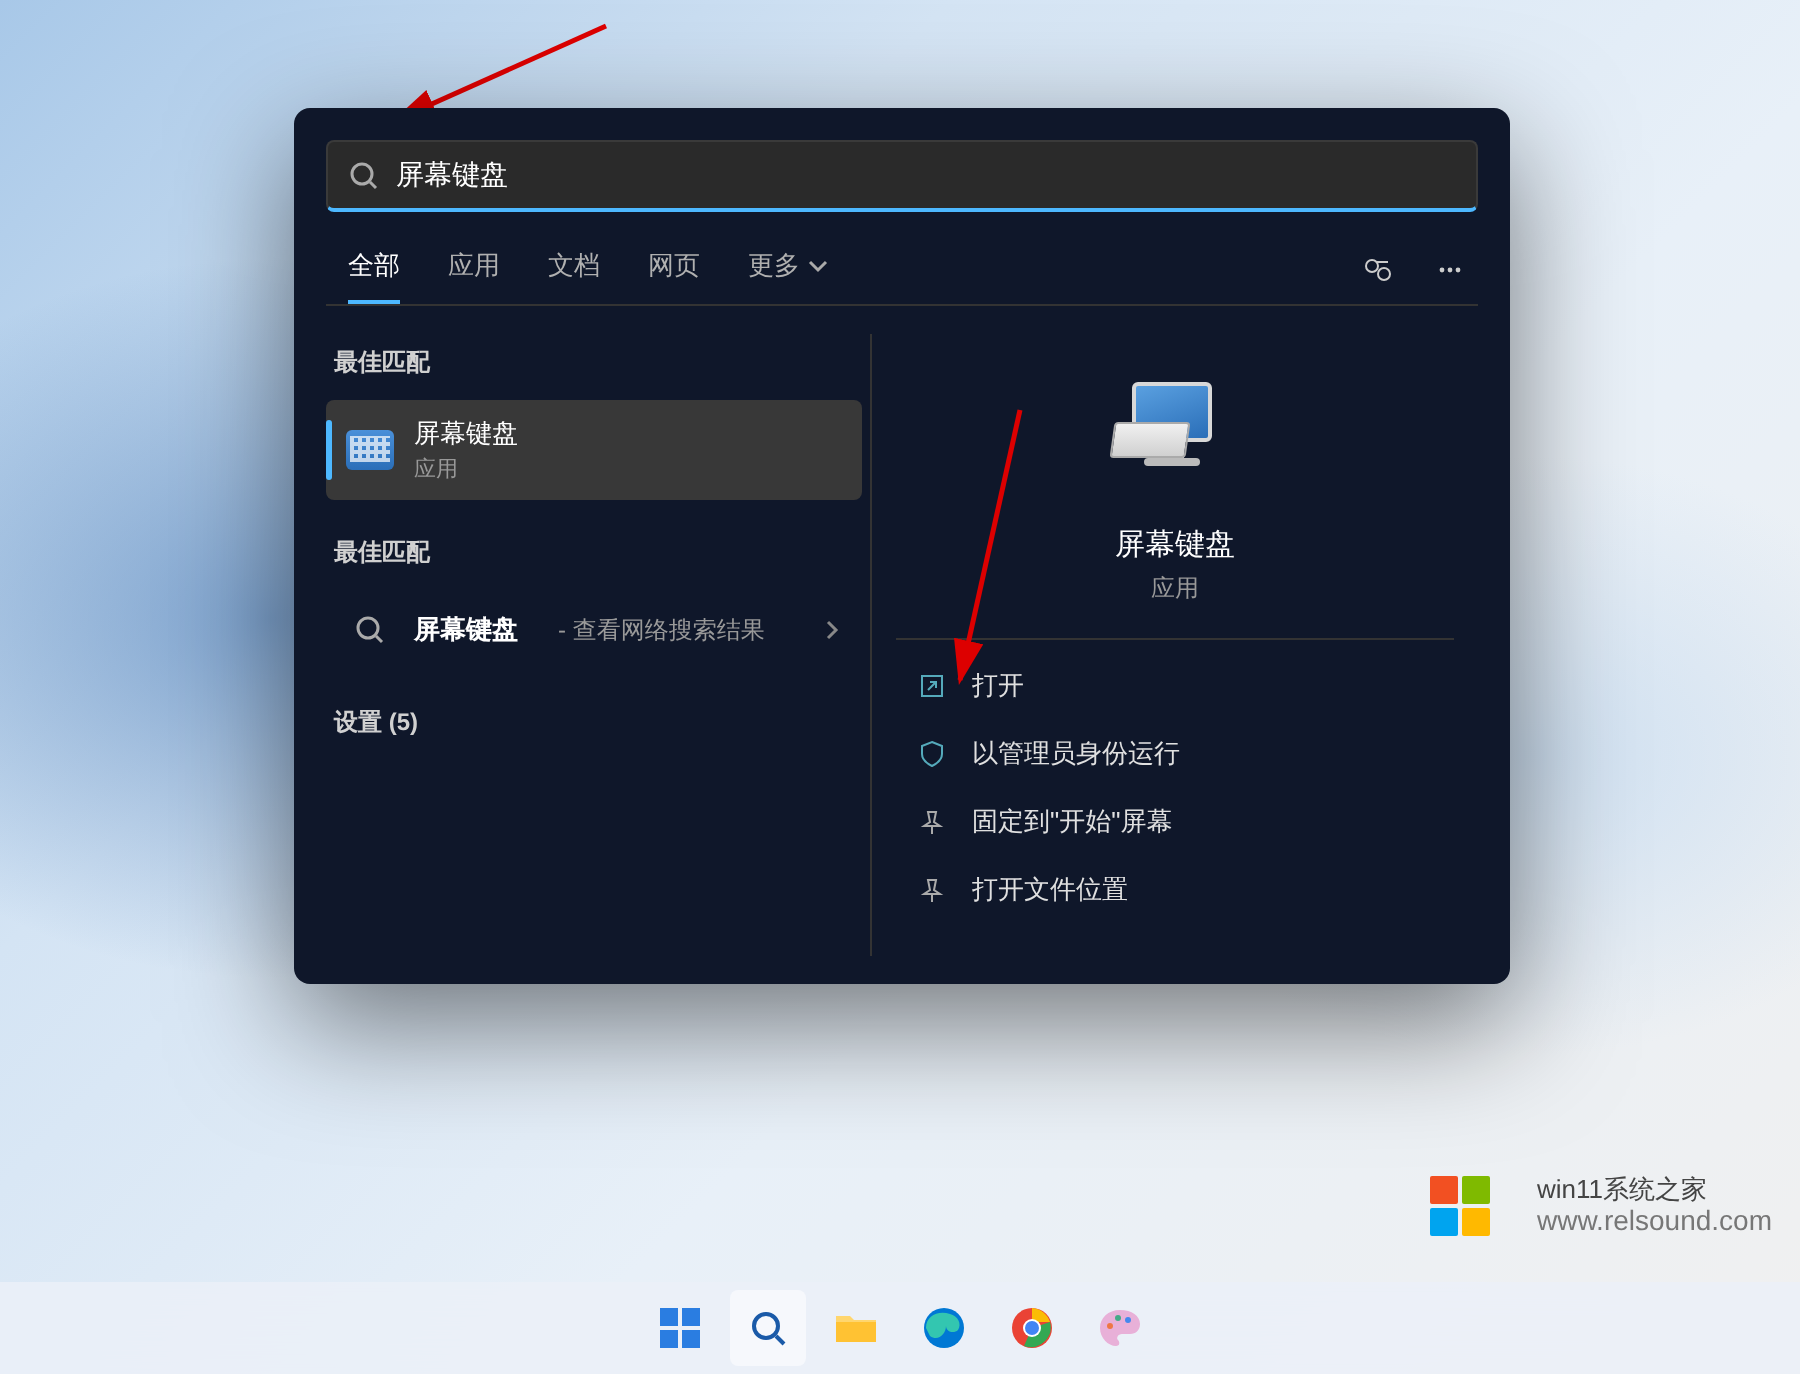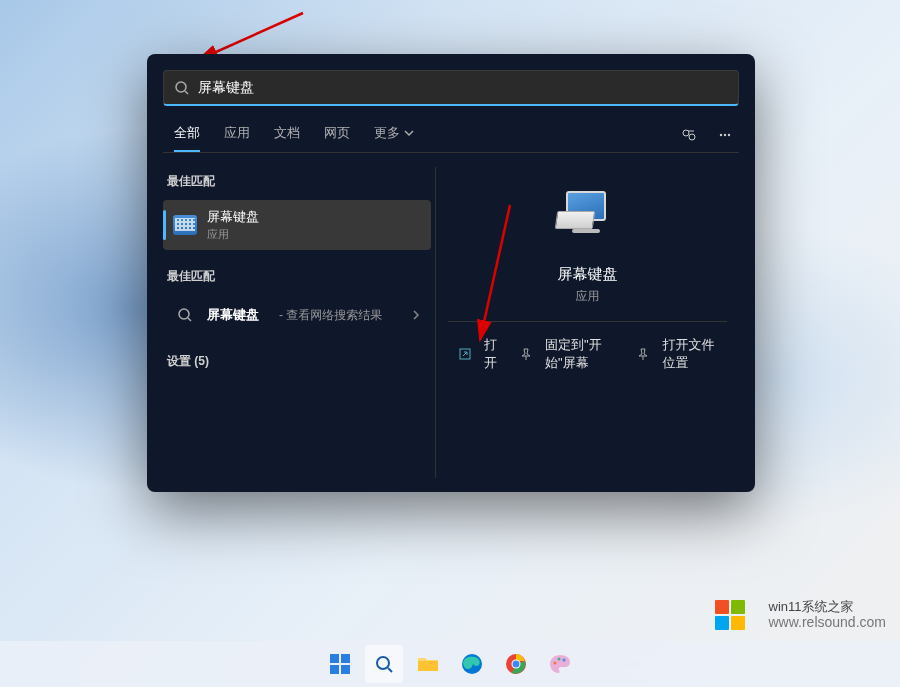--- a/index.html
+++ b/index.html
@@ -145,21 +145,21 @@
       width: 64px; height: 64px;
       margin: 8px 0 10px 0;
     }
     .preview-title { font-size: 15px; color: #fff; margin-bottom: 4px; }
     .preview-sub { font-size: 12px; color: #999; }
     .preview-divider {
       width: 100%; height: 1px;
       background: #333;
       margin: 16px 0 6px 0;
     }
-    .action-list { width: 100%; display: flex; flex-direction: row; justify-content: space-between; }
+    .action-list { width: 100%; display: flex; flex-direction: column; justify-content: space-between; }
     .action-item {
       display: flex;
       align-items: center;
       gap: 12px;
       padding: 8px 10px;
       border-radius: 4px;
       cursor: pointer;
       font-size: 13px;
       color: #e0e0e0;
     }
@@ -181,21 +181,21 @@
     }
     .tb-icon {
       width: 38px; height: 38px;
       border-radius: 4px;
       display: flex; align-items: center; justify-content: center;
       cursor: pointer;
     }
     .tb-icon.active { background: rgba(255,255,255,0.5); }
     .watermark {
       position: absolute;
-      right: 14px; bottom: 56px;
+      right: 14px; bottom: 68px;
       display: flex; align-items: center; gap: 24px;
       color: #444;
       font-size: 13px;
     }
     .wm-logo {
       width: 30px; height: 30px;
       display: grid;
       grid-template-columns: 1fr 1fr;
       grid-template-rows: 1fr 1fr;
       gap: 2px;
@@ -350,20 +350,28 @@
               <svg width="14" height="14" viewBox="0 0 14 14">
                 <rect x="2" y="2" width="10" height="10" stroke="#5ab" fill="none"></rect>
                 <path d="M5 9 L9 5 M6 5 H9 V8" stroke="#5ab" fill="none"></path>
               </svg>
             </span>
           <span>打开</span>
         </div>
         <div class="action-item">
           <span class="aicon">
               <svg width="14" height="14" viewBox="0 0 14 14">
+                <path d="M7 1 L12 3 V7 C12 10 9 12 7 13 C5 12 2 10 2 7 V3 Z" stroke="#5ab" fill="none"></path>
+              </svg>
+            </span>
+          <span>以管理员身份运行</span>
+        </div>
+        <div class="action-item">
+          <span class="aicon">
+              <svg width="14" height="14" viewBox="0 0 14 14">
                 <path d="M5 2 H9 L8 7 L11 9 H3 L6 7 Z M7 9 V13" stroke="#aaa" fill="none"></path>
               </svg>
             </span>
           <span>固定到"开始"屏幕</span>
         </div>
         <div class="action-item">
           <span class="aicon">
               <svg width="14" height="14" viewBox="0 0 14 14">
                 <path d="M5 2 H9 L8 7 L11 9 H3 L6 7 Z M7 9 V13" stroke="#aaa" fill="none"></path>
               </svg>

